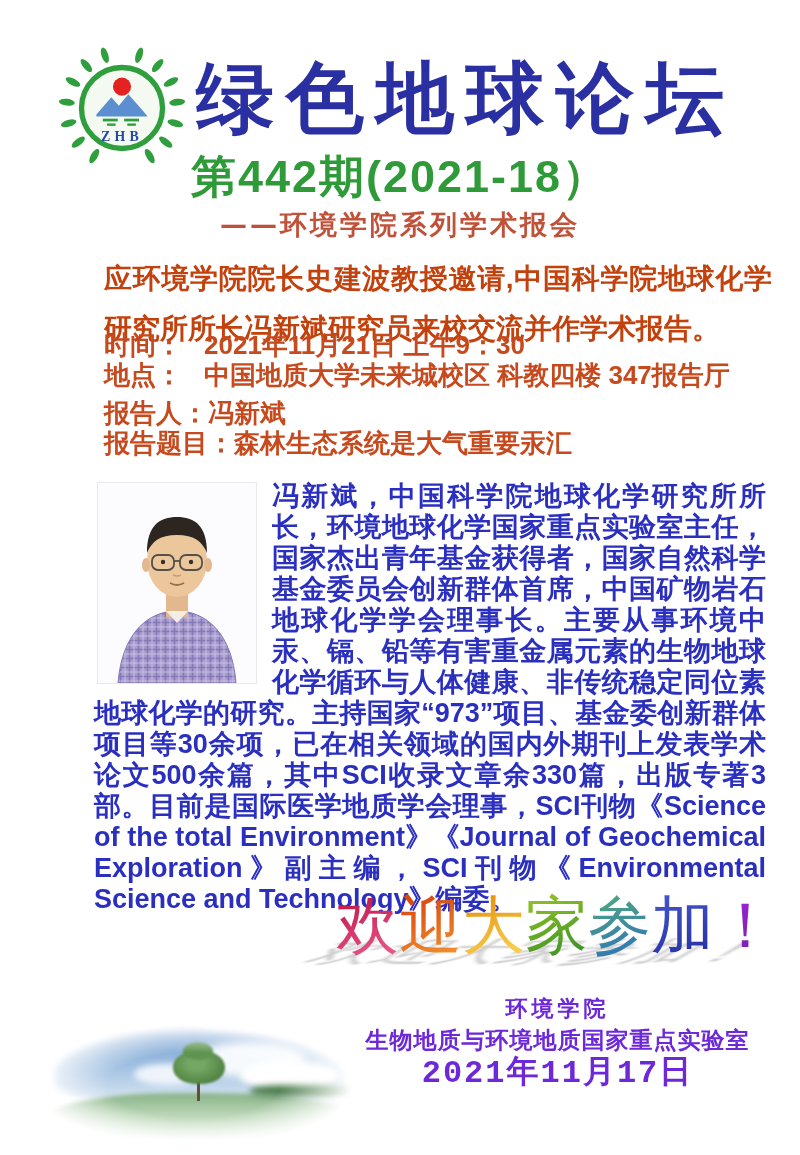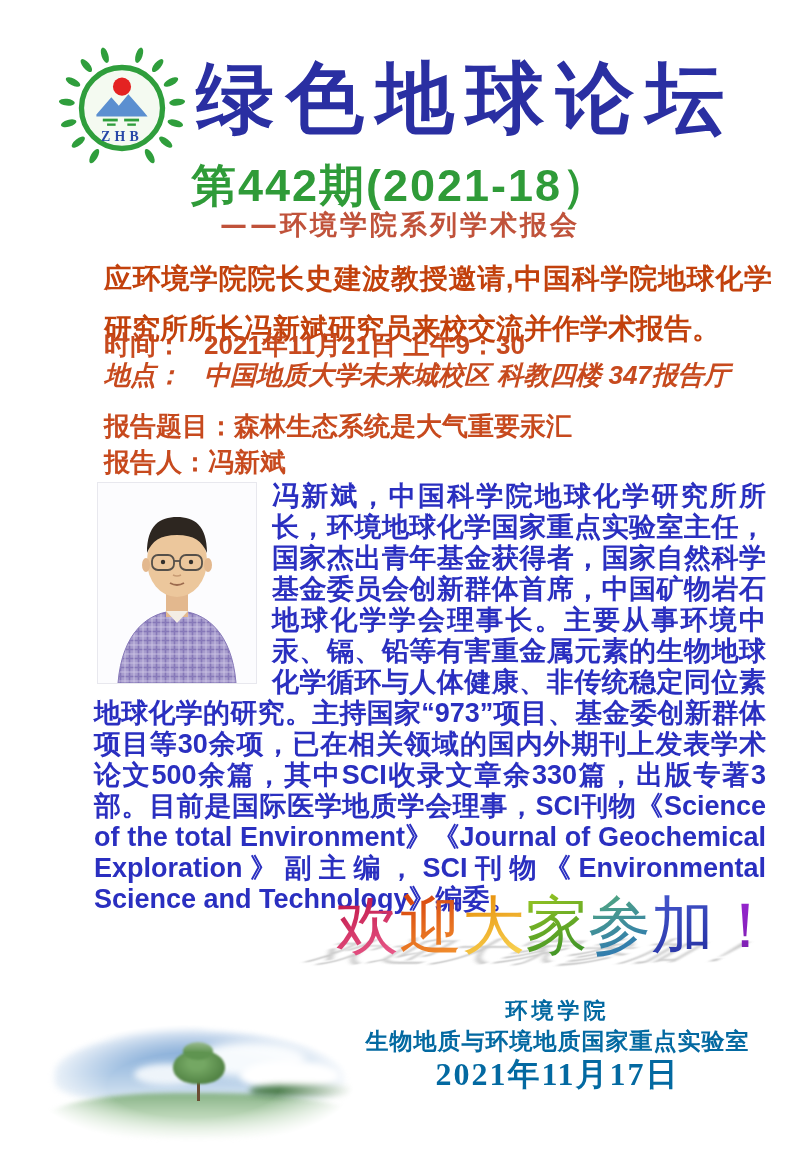--- a/index.html
+++ b/index.html
@@ -5,37 +5,37 @@
   html,body{margin:0;padding:0;background:#ffffff;}
   #poster{position:relative;width:800px;height:1155px;background:#ffffff;overflow:hidden;
           font-family:"Liberation Sans",sans-serif;border-radius:29px;}
 
   
   .logo{position:absolute;left:58px;top:44px;width:128px;height:118px;}
   .title{position:absolute;left:196px;top:48px;width:580px;
          font-family:"DejaVu Serif",serif;font-weight:700;
          font-size:78px;line-height:100px;letter-spacing:12px;color:#2a2fa2;
          white-space:nowrap;}
-  .issue{position:absolute;left:0;top:158px;width:800px;text-align:center;
+  .issue{position:absolute;left:0;top:149px;width:800px;text-align:center;
          font-weight:700;font-size:45px;line-height:56px;color:#2f9b38;letter-spacing:2px;}
   .subtitle{position:absolute;left:0;top:207px;width:800px;text-align:center;
             box-sizing:border-box;
             font-family:"DejaVu Serif",serif;
             font-weight:700;font-size:27px;color:#c0523a;letter-spacing:3px;}
 
   
   .intro{position:absolute;left:104px;top:254px;width:668px;
          font-weight:700;font-size:28px;line-height:50px;color:#c2410c;
          text-align:justify;}
 
   
   .details{position:absolute;left:104px;top:330px;width:670px;}
   .detail-row{font-weight:700;font-size:26px;line-height:30px;color:#c74a1e;white-space:nowrap;}
   .detail-row.r0{}
-  .detail-row.r1{margin-bottom:21px;font-style:italic;}
+  .detail-row.r1{margin-bottom:8px;}
   .detail-row.r2{margin-bottom:6px;}
   .detail-row.r0 .detail-label,.detail-row.r1 .detail-label{margin-right:22px;}
 
   
   .bio-wrap{position:absolute;left:94px;top:481px;width:672px;
             font-weight:700;font-size:27px;line-height:31px;color:#2a2fc0;
             text-align:justify;}
   .speaker-photo{float:left;width:158px;height:200px;margin:2px 16px 4px 4px;
                  background:#fbfbfd;box-shadow:0 0 0 1px #e8e8ee;}
   .speaker-photo svg{display:block;width:100%;height:100%;}
@@ -52,21 +52,21 @@
   .wc0{background-image:linear-gradient(160deg,#c2184a 15%,#e85a8a 90%);}
   .wc1{background-image:linear-gradient(160deg,#d9480f 15%,#f2902e 90%);}
   .wc2{background-image:linear-gradient(160deg,#e8920e 15%,#f7cf4e 85%);}
   .wc3{background-image:linear-gradient(160deg,#8fc024 15%,#3f9428 85%);}
   .wc4{background-image:linear-gradient(160deg,#52a77e 10%,#2e77b5 85%);}
   .wc5{background-image:linear-gradient(160deg,#4456cc 10%,#2733a5 85%);}
   .wc6{background-image:linear-gradient(160deg,#9a25d2 15%,#7a1fae 85%);}
 
   
   .footer{position:absolute;left:360px;top:996px;width:395px;text-align:center;
-          font-family:Liberation Serif, serif;font-weight:700;color:#0369a1;}
+          font-family:Liberation Mono, monospace;font-weight:700;color:#6d28d9;}
   .footer .org{font-size:22px;line-height:30px;letter-spacing:4px;}
   .footer .lab{font-size:23px;line-height:32px;letter-spacing:1px;}
   .footer .date{font-size:32px;line-height:32px;letter-spacing:2px;}
 
   
   .landscape{position:absolute;left:34px;top:1018px;width:332px;height:134px;
              -webkit-mask-image:radial-gradient(ellipse 62% 58% at 48% 50%,#000 42%,transparent 78%);
              mask-image:radial-gradient(ellipse 62% 58% at 48% 50%,#000 42%,transparent 78%);}
   .landscape>div{position:absolute;}
   .ls-puff{left:20%;top:-2%;width:32%;height:22%;background:#c4d6ea;border-radius:50%;filter:blur(4px);}
@@ -130,25 +130,25 @@
 
   <div class="intro">应环境学院院长史建波教授邀请,中国科学院地球化学研究所所长冯新斌研究员来校交流并作学术报告。</div>
 
   <div class="details">
     <div class="detail-row r0">
       <span class="detail-label">时间：</span><span class="detail-value">2021年11月21日 上午9：30</span>
     </div>
     <div class="detail-row r1">
       <span class="detail-label">地点：</span><span class="detail-value">中国地质大学未来城校区 科教四楼 347报告厅</span>
     </div>
+    <div class="detail-row r3">
+      <span class="detail-label">报告人：</span><span class="detail-value">冯新斌</span>
+    </div>
     <div class="detail-row r2">
       <span class="detail-label">报告题目：</span><span class="detail-value">森林生态系统是大气重要汞汇</span>
-    </div>
-    <div class="detail-row r3">
-      <span class="detail-label">报告人：</span><span class="detail-value">冯新斌</span>
     </div>
   </div>
 
   <div class="bio-wrap">
     <span class="speaker-photo">
       <svg viewBox="0 0 158 200">
         <defs>
           <pattern id="plaid" width="9" height="9" patternUnits="userSpaceOnUse">
             <rect width="9" height="9" fill="#a79ccd"></rect>
             <path d="M0 4.5h9M4.5 0v9" stroke="#8678b8" stroke-width="1.6"></path>

